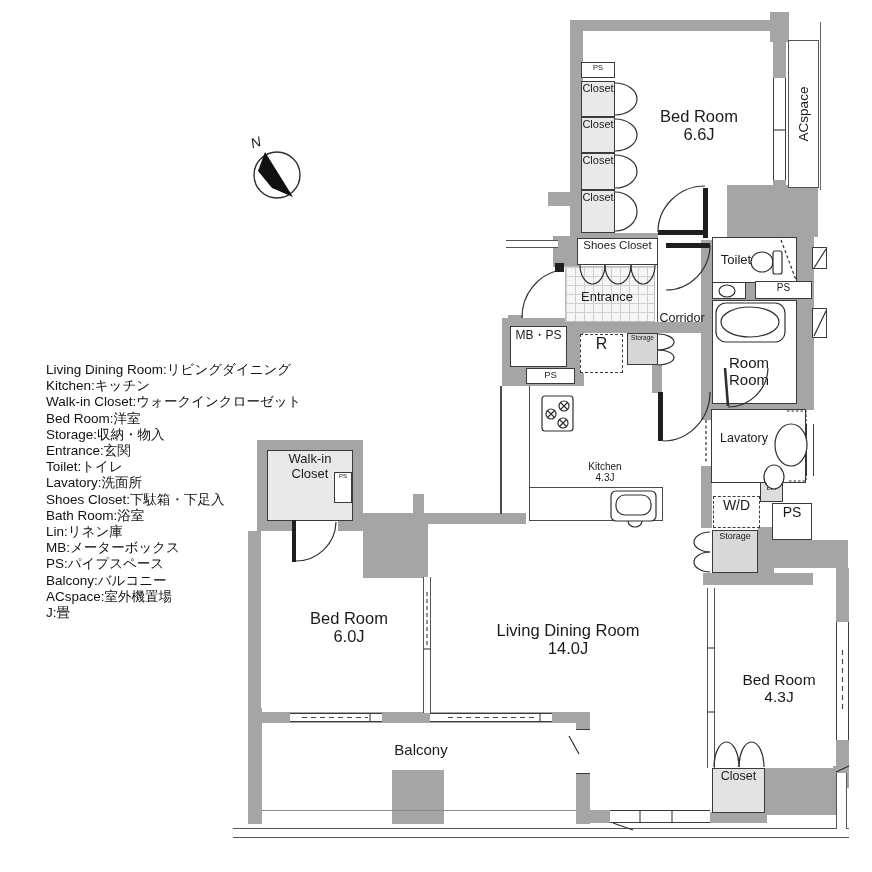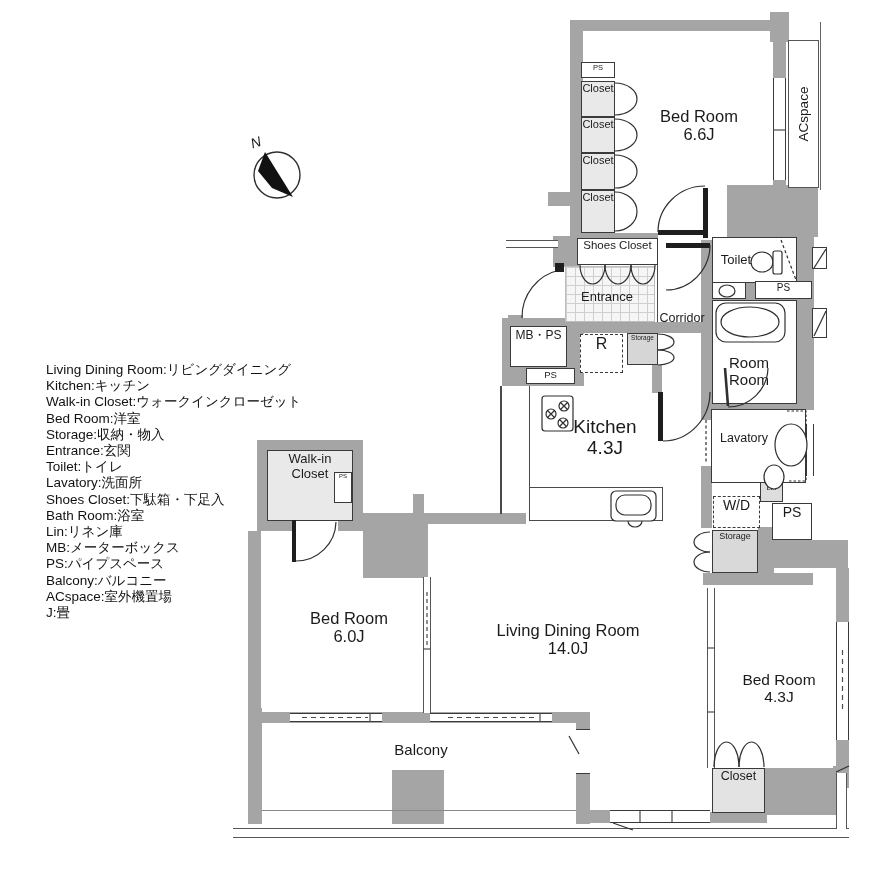--- a/index.html
+++ b/index.html
@@ -168,21 +168,21 @@
       <div>6.0J</div>
   </div>
   <div class="lbl" style="left:779px;top:688px;font-size:15.5px">
     <div>Bed Room</div>
       <div>4.3J</div>
   </div>
   <div class="lbl" style="left:568px;top:639px;font-size:16.5px">
     <div>Living Dining Room</div>
       <div>14.0J</div>
   </div>
-  <div class="lbl" style="left:605px;top:437px;font-size:19px">
+  <div class="lbl" style="left:605px;top:472px;font-size:10px">
     <div>Kitchen</div>
       <div>4.3J</div>
   </div>
   <div class="lbl" style="left:749px;top:372px;font-size:15px">
     <div>Room</div>
       <div>Room</div>
   </div>
   <div class="lbl" style="left:736px;top:260px;font-size:13px"><span>Toilet</span></div>
   <div class="lbl" style="left:744px;top:438px;font-size:12.5px"><span>Lavatory</span></div>
   <div class="lbl" style="left:682px;top:318px;font-size:12.5px"><span>Corridor</span></div>

